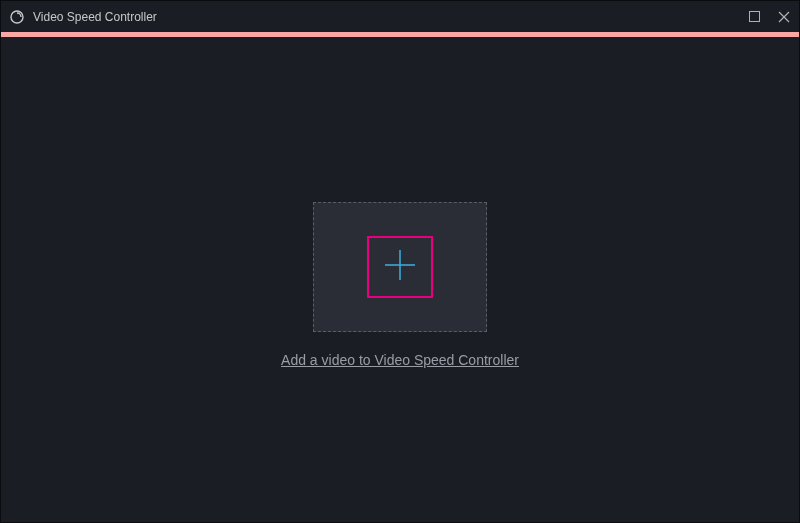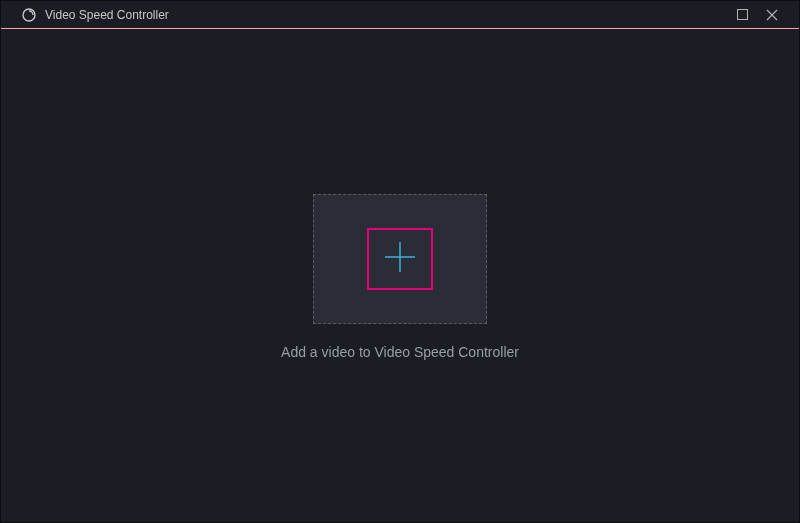--- a/index.html
+++ b/index.html
@@ -9,26 +9,26 @@
     }
     body {
       width: 800px;
       height: 523px;
       background: #1a1d24;
       font-family: -apple-system, BlinkMacSystemFont, "Segoe UI", Arial, sans-serif;
       overflow: hidden;
       border: 1px solid #0a0c10;
     }
     .titlebar {
-      height: 28px;
+      height: 36px;
       background: #1a1d24;
       display: flex;
       align-items: center;
-      padding: 0 20px;
-      border-bottom: 1px solid #fca5a5;
+      padding: 0 8px;
+      border-bottom: 5px solid #fca5a5;
     }
     .titlebar-left {
       display: flex;
       align-items: center;
       gap: 8px;
     }
     .app-icon {
       width: 16px;
       height: 16px;
       display: flex;
@@ -75,20 +75,21 @@
       height: 62px;
       border: 2px solid #e6007e;
       display: flex;
       align-items: center;
       justify-content: center;
     }
     .prompt-text {
       margin-top: 20px;
       color: #9a9da5;
       font-size: 14px;
+      text-decoration: underline;
     }
   </style>
 </head>
 <body>
 
 <div class="titlebar">
   <div class="titlebar-left">
     <span class="app-icon">
       <svg width="14" height="14" viewBox="0 0 14 14">
         <circle cx="7" cy="7" r="6" fill="none" stroke="#c8c8c8" stroke-width="1.4"></circle>

